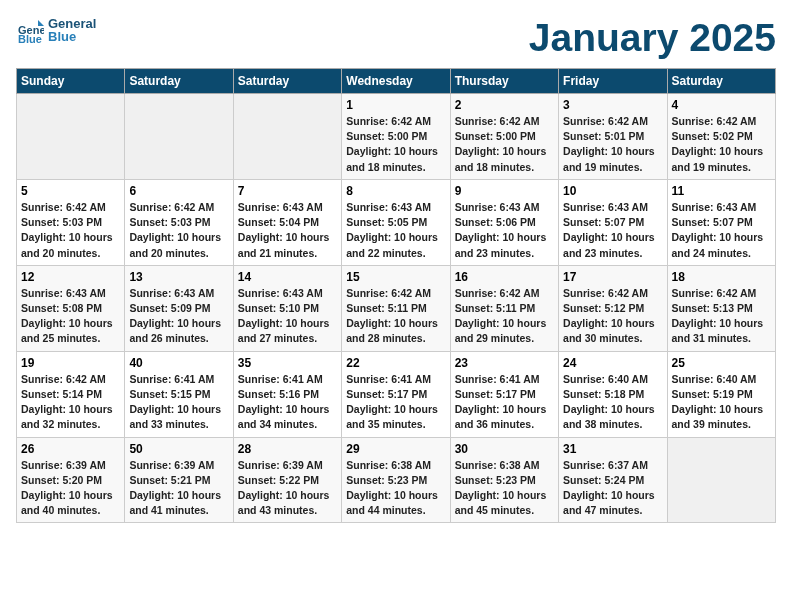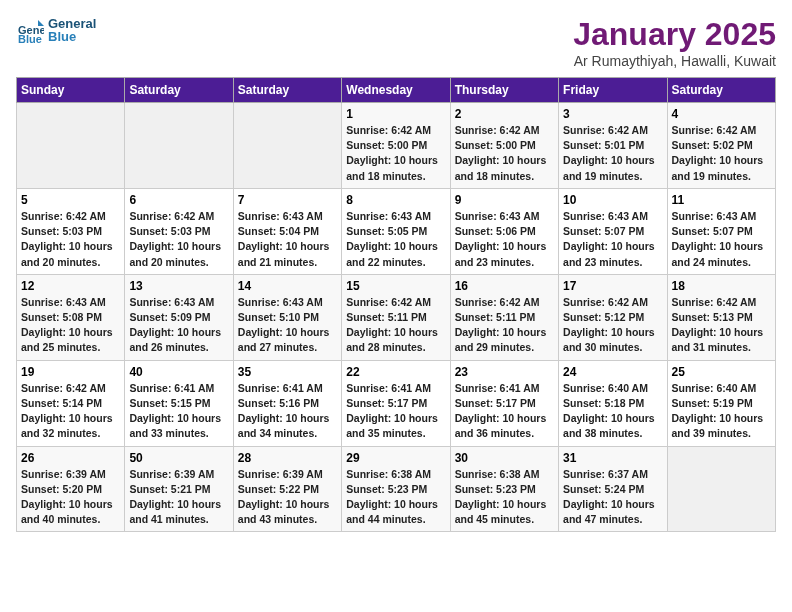--- a/index.html
+++ b/index.html
@@ -22,35 +22,35 @@
     }
     .logo-icon {
       width: 28px;
       height: 28px;
       margin-right: 4px;
     }
     .title-block {
       text-align: right;
     }
     .month-title {
-      font-size: 32px;
-      font-weight: bold;
-      color: #701a75;
+      font-size: 39px;
+      font-weight: bold;
+      color: #0c4a6e;
     }
     .location-title {
       font-size: 14px;
       color: #444;
     }
     table {
       width: 100%;
       border-collapse: collapse;
       font-size: 11px;
     }
     thead tr th {
-      background: #4c1d95;
+      background: #0c4a6e;
       color: #fff;
       padding: 5px 4px;
       text-align: left;
       font-size: 12px;
       font-weight: bold;
       border: 1px solid #aaa;
     }
     tbody tr td {
       border: 1px solid #ccc;
       vertical-align: top;
@@ -89,21 +89,20 @@
       <text x="2" y="27" font-size="11" font-weight="bold" fill="#2980b9">Blue</text>
       <polygon points="22,4 28,10 22,10" fill="#2980b9"></polygon>
     </svg>
     <div>
       <div style="font-size:13px;font-weight:bold;color:#1a5276;">General</div>
       <div style="font-size:13px;font-weight:bold;color:#2980b9;margin-top:-2px;">Blue</div>
     </div>
   </div>
   <div class="title-block">
     <div class="month-title">January 2025</div>
-    <div class="location-title">Ar Rumaythiyah, Hawalli, Kuwait</div>
   </div>
 </div>
 
 <table>
   <thead>
     <tr>
     <th>Sunday</th>
         <th>Saturday</th>
         <th>Saturday</th>
         <th>Wednesday</th>

